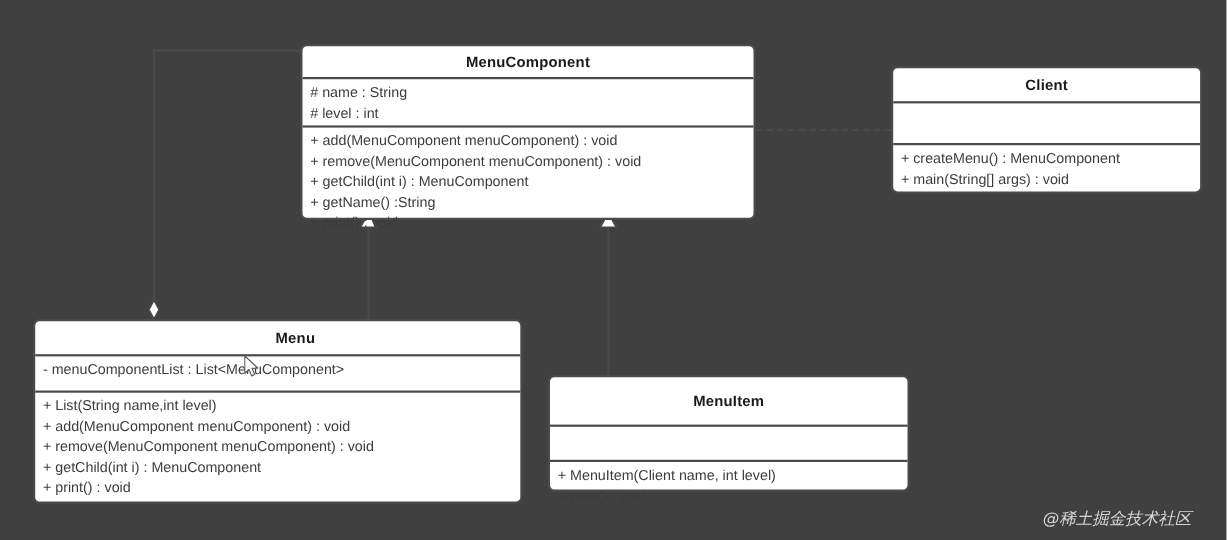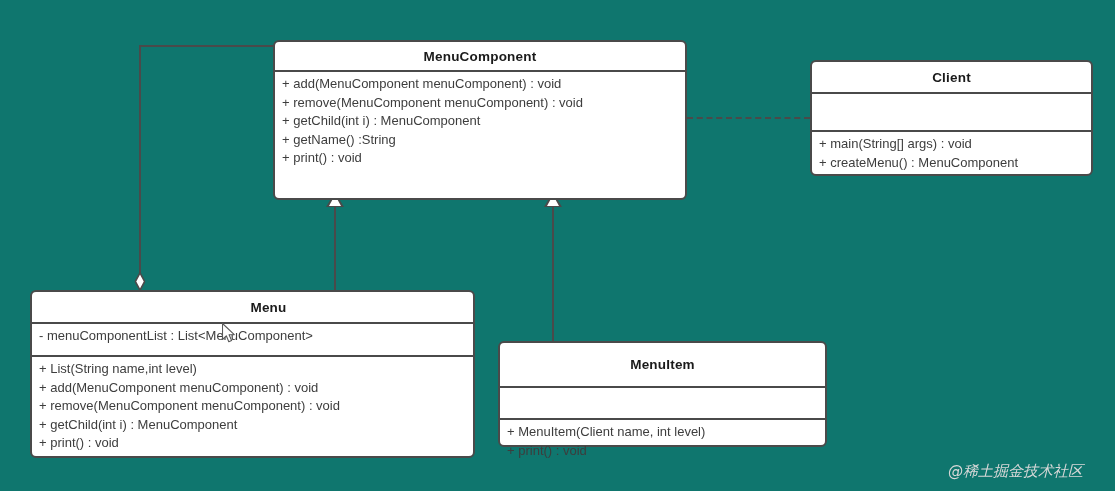--- a/index.html
+++ b/index.html
@@ -7,21 +7,21 @@
     padding: 0;
     background: #ffffff;
   }
   body {
     font-family: "Liberation Sans", sans-serif;
   }
   #canvas {
     position: relative;
     width: 1115px;
     height: 491px;
-    background: #0f766e;
+    background: #404040;
     overflow: hidden;
   }
 
   
   .uml-class {
     position: absolute;
     box-sizing: border-box;
     background: #ffffff;
     border: 2px solid #4a4a4a;
     border-radius: 6px;
@@ -144,35 +144,39 @@
   </div>
 
   <div class="conn conn-v" style="left:552px; top:206px; height:136px;"></div>
   <div class="tri-up" style="left:553px; top:192px;">
     <span class="tri-outer"></span>
       <span class="tri-inner"></span>
   </div>
 
   <div class="uml-class" style="left:273px; top:40px; width:414px; height:160px;">
     <div class="uml-title" style="height:28px;">MenuComponent</div>
+    <div class="uml-compartment" style="height:44px;">
+      <div class="uml-line"># name : String</div>
+      <div class="uml-line"># level : int</div>
+    </div>
     <div class="uml-compartment">
       <div class="uml-line">+ add(MenuComponent menuComponent) : void</div>
       <div class="uml-line">+ remove(MenuComponent menuComponent) : void</div>
       <div class="uml-line">+ getChild(int i) : MenuComponent</div>
       <div class="uml-line">+ getName() :String</div>
       <div class="uml-line">+ print() : void</div>
     </div>
   </div>
 
   <div class="uml-class" style="left:810px; top:60px; width:283px; height:116px;">
     <div class="uml-title" style="height:30px;">Client</div>
     <div class="uml-compartment empty" style="height:38px;"></div>
     <div class="uml-compartment">
+      <div class="uml-line">+ createMenu() : MenuComponent</div>
       <div class="uml-line">+ main(String[] args) : void</div>
-      <div class="uml-line">+ createMenu() : MenuComponent</div>
     </div>
   </div>
 
   <div class="uml-class" style="left:30px; top:290px; width:445px; height:168px;">
     <div class="uml-title" style="height:30px;padding-left:32px;">Menu</div>
     <div class="uml-compartment" style="height:33px;">
       <div class="uml-line">- menuComponentList : List&lt;MenuComponent&gt;</div>
     </div>
     <div class="uml-compartment">
       <div class="uml-line">+ List(String name,int level)</div>

